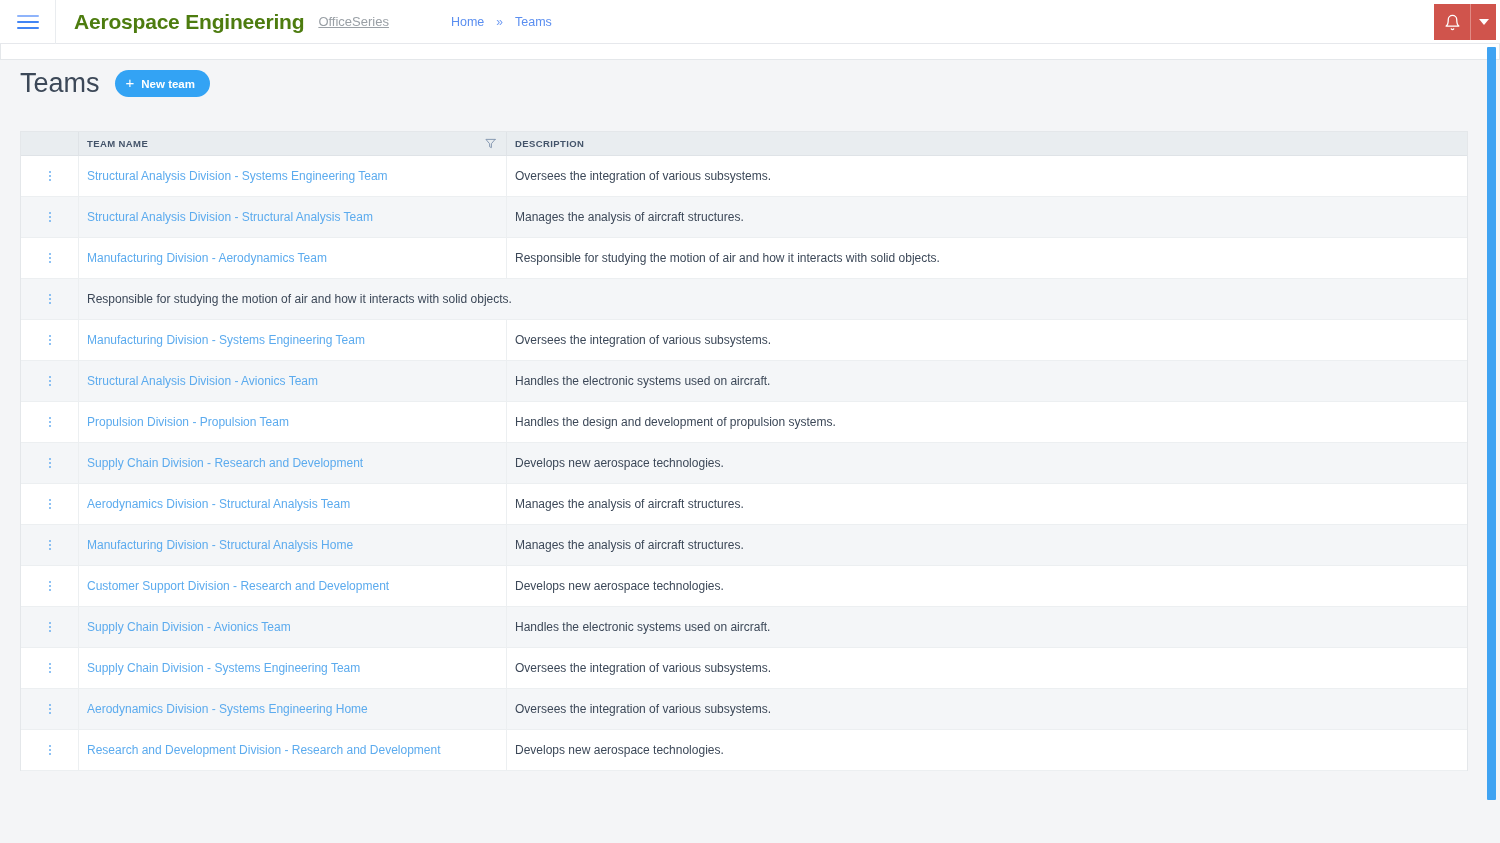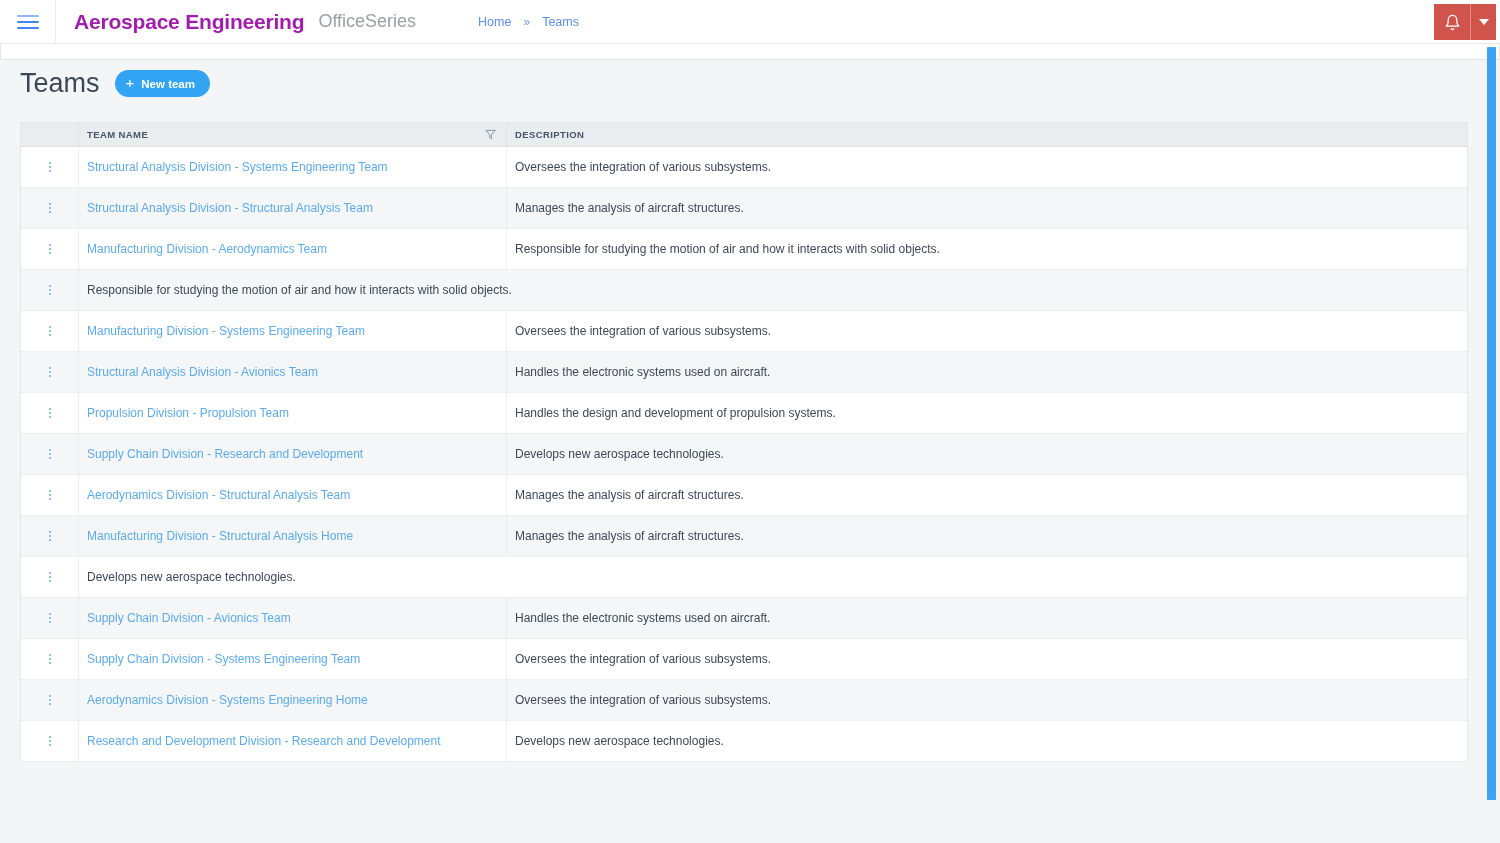--- a/index.html
+++ b/index.html
@@ -24,26 +24,26 @@
     align-items: center; justify-content: center;
     gap: 4px; cursor: pointer;
     border-right: 1px solid #e9ecef;
   }
   .hamburger span { display:block; width: 22px; height: 2px; border-radius: 1px; background: #4285f4; }
   .hamburger span:first-child { background: #8fb4fb; }
 
   .brand {
     margin-left: 18px;
     font-size: 21px; font-weight: bold;
-    color: #a21caf; letter-spacing: -0.2px;
+    color: #4d7c0f; letter-spacing: -0.2px;
     white-space: nowrap;
   }
   .suite {
-    margin-left: 14px; font-size: 18px;
-    color: #9aa0a6; white-space: nowrap;
+    margin-left: 14px; font-size: 13px;
+    color: #9aa0a6; white-space: nowrap; text-decoration: underline;
   }
   .crumbs {
     margin-left: 62px; font-size: 12.5px;
     color: #5a8ef0; white-space: nowrap;
     display: flex; align-items: center; gap: 12px;
   }
   .crumbs .sep { color: #6f9bf2; font-size: 12px; }
   .crumbs a { color: #5a8ef0; text-decoration: none; }
 
   .topright {
@@ -75,21 +75,21 @@
     border: none; border-radius: 16px;
     height: 27px; padding: 0 15px 0 11px;
     font-size: 11.5px; font-weight: bold;
     display: flex; align-items: center; gap: 7px;
     cursor: pointer; font-family: "Liberation Sans", sans-serif;
   }
   .plus-ic { font-size: 15px; font-weight: normal; line-height: 1; position: relative; top: -1px; }
 
   
   .grid {
-    position: absolute; left: 20px; top: 122px;
+    position: absolute; left: 20px; top: 131px;
     width: 1448px;
     background: #fff;
     border: 1px solid #e4e7ea;
     border-bottom: none;
   }
   .grid-head {
     display: flex; height: 24px;
     background: #e9edf0;
     border-bottom: 1px solid #dfe3e7;
     align-items: center;
@@ -353,20 +353,23 @@
         <div class="cell-desc">Manages the analysis of aircraft structures.</div>
       </div>
       <div class="grid-row odd">
         <div class="cell-menu">
           <span class="kebab">
             <i></i>
             <i></i>
             <i></i>
           </span>
         </div>
+        <div class="cell-name">
+          <a href="#">Customer Support Division - Research and Development</a>
+        </div>
         <div class="cell-desc">Develops new aerospace technologies.</div>
       </div>
       <div class="grid-row even">
         <div class="cell-menu">
           <span class="kebab">
             <i></i>
             <i></i>
             <i></i>
           </span>
         </div>

